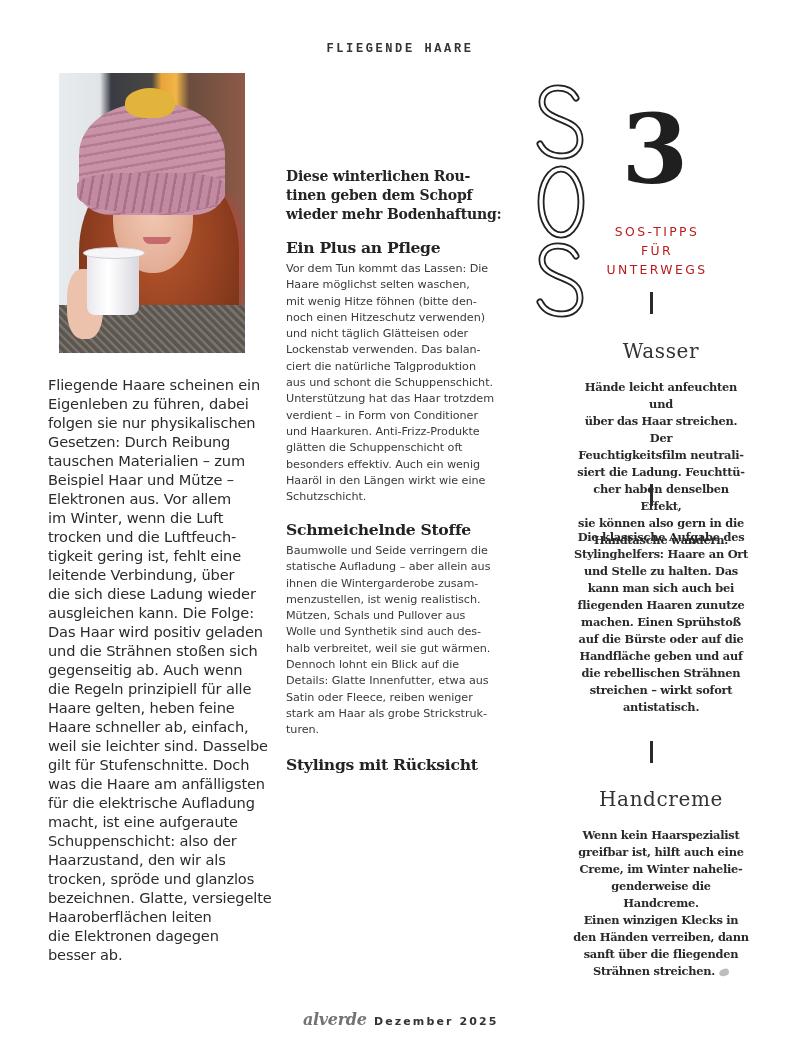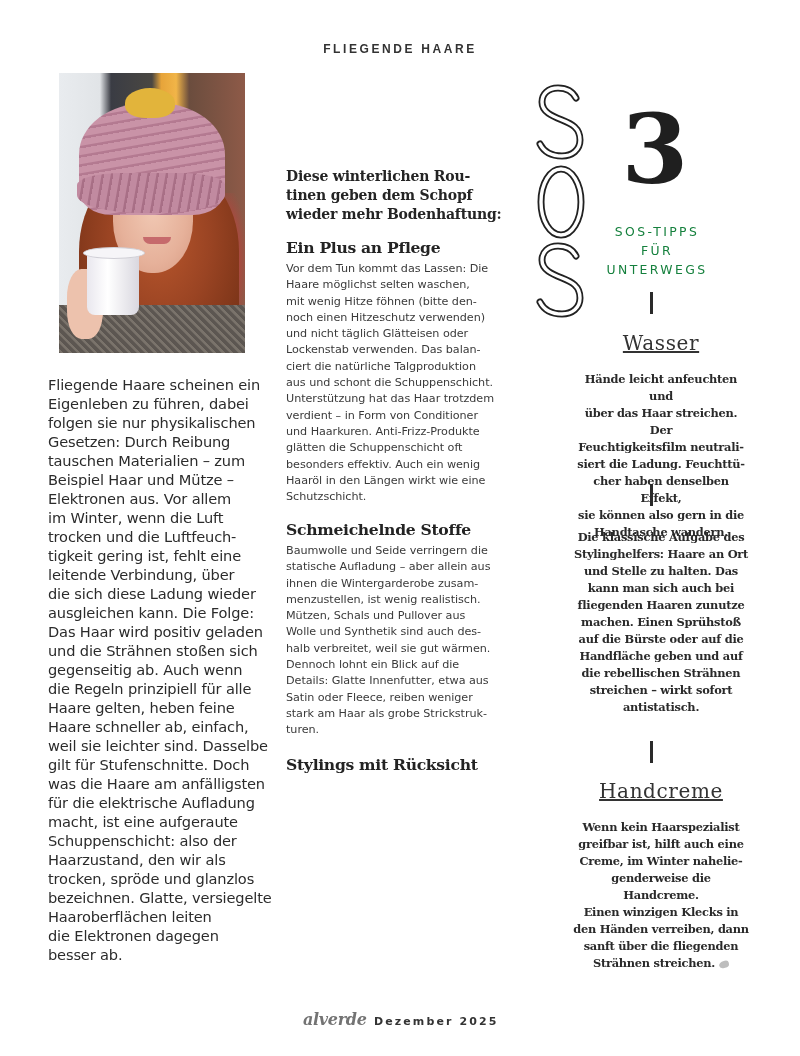--- a/index.html
+++ b/index.html
@@ -1,18 +1,18 @@
 <!DOCTYPE html>
 <html><head>
 <meta charset="utf-8">
 <style>
   html, body { margin: 0; padding: 0; background: #ffffff; }
   body { width: 800px; height: 1056px; position: relative; overflow: hidden; color: #2a2a2a; }
   .kicker { position: absolute; top: 42px; left: 0; width: 800px; text-align: center;
-    font-family: Liberation Sans, sans-serif; font-size: 12px; letter-spacing: 2.6px; color: #333; font-weight: bold; }
+    font-family: Liberation Mono, monospace; font-size: 12px; letter-spacing: 2.6px; color: #333; font-weight: bold; }
   .kicker span { display: inline-block; margin-left: 0px; }
 
   
   .photo { position: absolute; left: 59px; top: 73px; width: 186px; height: 280px; overflow: hidden;
     background: linear-gradient(90deg, #e9ecef 0%, #e1e4e7 22%, #3a3c44 28%, #4a4742 50%, #e7a43a 55%, #f1b548 63%, #6b4d3e 70%, #8e5a48 100%); }
   .photo .bg-blur { position: absolute; right: 0; top: 120px; width: 40px; height: 140px; background: radial-gradient(ellipse at center, #c04b45 0%, #a94a3f 50%, rgba(150,70,60,0) 80%); }
   .photo .hair { position: absolute; left: 20px; top: 88px; width: 160px; height: 200px; border-radius: 45% 45% 20% 20%;
     background: radial-gradient(ellipse at 50% 40%, #b8562c 0%, #9a4423 45%, #7d3519 80%); }
   .photo .face { position: absolute; left: 54px; top: 92px; width: 80px; height: 108px; border-radius: 45% 45% 48% 48%;
     background: radial-gradient(ellipse at 50% 40%, #f1c9b4 0%, #e6b19a 60%, #d69a82 100%); }
@@ -44,25 +44,25 @@
   .sec1 { position: absolute; left: 286px; top: 238px; width: 222px; }
   .sec2 { position: absolute; left: 286px; top: 520px; width: 222px; }
   .sec3 { position: absolute; left: 286px; top: 755px; width: 222px; }
 
   
   .sos-letter { position: absolute; left: 532px; width: 60px; height: 80px; }
   .sos-letter svg { width: 60px; height: 80px; overflow: visible; }
   .big3 { position: absolute; left: 615px; top: 100px; width: 80px; text-align: center;
     font-family: "DejaVu Serif", serif; font-weight: bold; font-size: 96px; line-height: 100px; color: #1f1f1f; }
   .sos-caption { position: absolute; left: 592px; top: 222px; width: 130px; text-align: center;
-    font-family: "DejaVu Sans", sans-serif; font-size: 12.4px; line-height: 19px; letter-spacing: 2.4px; color: #15803d; }
+    font-family: "DejaVu Sans", sans-serif; font-size: 12.4px; line-height: 19px; letter-spacing: 2.4px; color: #b91c1c; }
   .sos-caption div { white-space: nowrap; }
   .divider { position: absolute; width: 3px; height: 22px; background: #2a2a2a; }
   .tip { position: absolute; left: 556px; width: 210px; text-align: center; }
-  .tip h4 { margin: 8px 0 3px 0; font-family: "DejaVu Serif", serif; font-weight: normal; font-size: 20px; line-height: 24px; color: #333; letter-spacing: 0.6px; text-decoration: underline; }
+  .tip h4 { margin: 16px 0 3px 0; font-family: "DejaVu Serif", serif; font-weight: normal; font-size: 20px; line-height: 24px; color: #333; letter-spacing: 0.6px; }
   .tip p { margin: 16px; font-family: "DejaVu Serif", serif; font-weight: bold; font-size: 11.4px; line-height: 17px; color: #2a2a2a; white-space: pre-line; letter-spacing: -0.25px; }
   .end-mark { display: inline-block; width: 10px; height: 7px; border-radius: 60% 40% 50% 50%; background: #bdbdbd; margin-left: 4px; vertical-align: middle; transform: rotate(-12deg); }
 
   
   .page-num { position: absolute; left: 48px; top: 1014px; font-family: "DejaVu Sans", sans-serif; font-size: 12px; color: #333; margin-top: 40px; }
   .brand { position: absolute; left: 303px; top: 1010px; font-family: "DejaVu Serif", serif; font-style: italic; font-weight: bold; font-size: 16px; color: #737373; letter-spacing: -0.3px; }
   .issue { position: absolute; left: 374px; top: 1015px; font-family: "DejaVu Sans", sans-serif; font-weight: bold; font-size: 11px; letter-spacing: 2.1px; color: #333; }
 </style>
 </head>
 <body>

